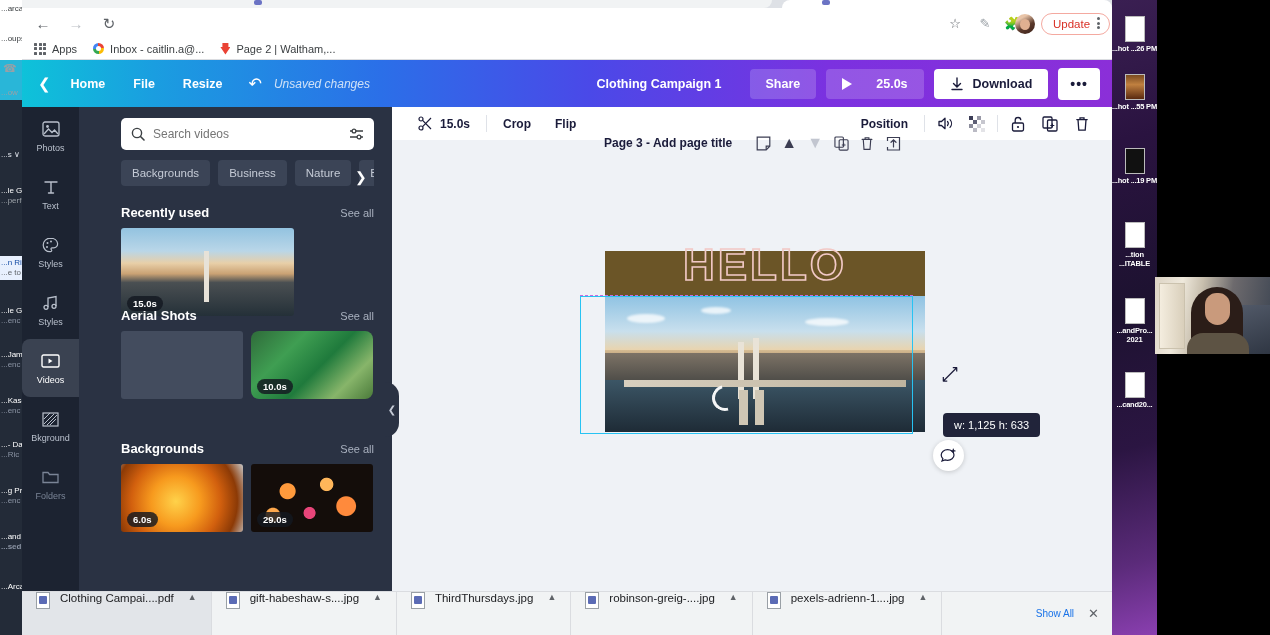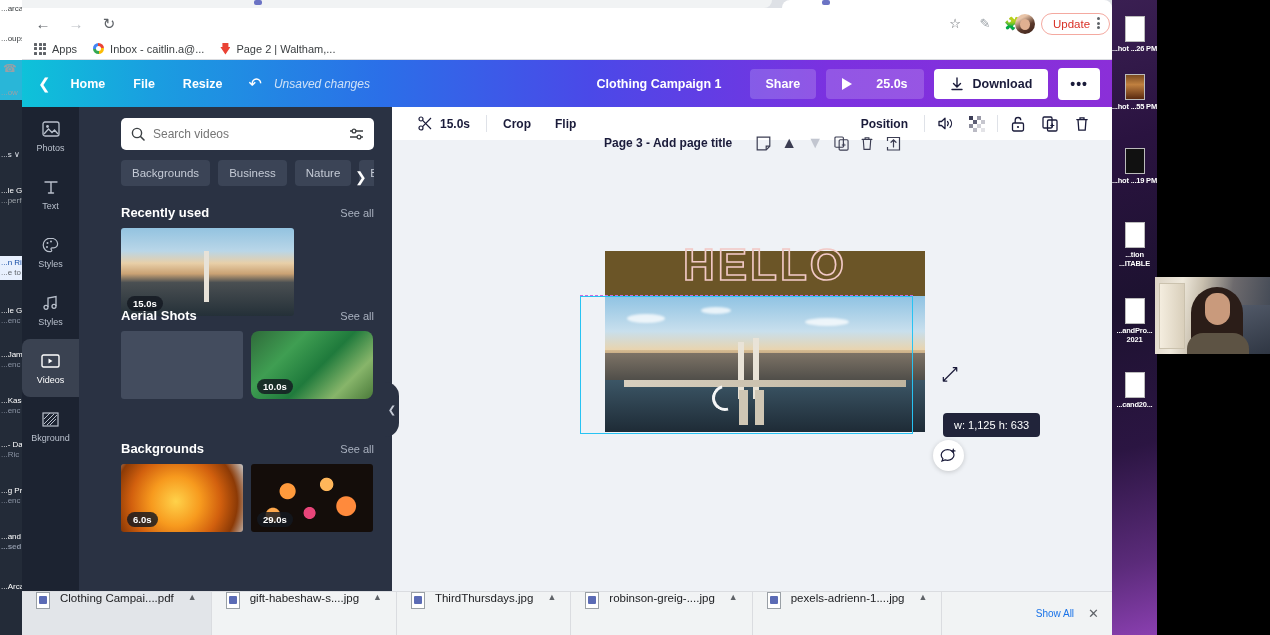--- a/index.html
+++ b/index.html
@@ -458,20 +458,28 @@
         </div>
         <div class="rail-item">
           <span class="rail-ico">
             <svg width="17" height="15" viewBox="0 0 17 15">
                 <rect x="1" y="1" width="15" height="13" stroke="#b9c0cc" fill="none" stroke-width="1.2"></rect>
                 <path d="M2 12L12 2M5 13L15 3M2 7L8 1M8 13l6-6" stroke="#b9c0cc" stroke-width="1"></path>
               </svg>
           </span>
           <span>Bkground</span>
         </div>
+        <div class="rail-item dim">
+          <span class="rail-ico">
+            <svg width="17" height="14" viewBox="0 0 17 14">
+                <path d="M1 12.5V2.5h5l1.6 2H16v8z" stroke="#7a8496" fill="none" stroke-width="1.3"></path>
+              </svg>
+          </span>
+          <span>Folders</span>
+        </div>
       </div>
 
       <div class="panel">
         <div class="search-wrap">
           <svg width="14" height="14" viewBox="0 0 14 14">
               <circle cx="6" cy="6" r="4.6" stroke="#3c4043" fill="none" stroke-width="1.4"></circle>
               <path d="M9.5 9.5L13 13" stroke="#3c4043" stroke-width="1.6" stroke-linecap="round"></path>
             </svg>
           <input placeholder="Search videos" style="">
           <svg width="15" height="14" viewBox="0 0 15 14">

